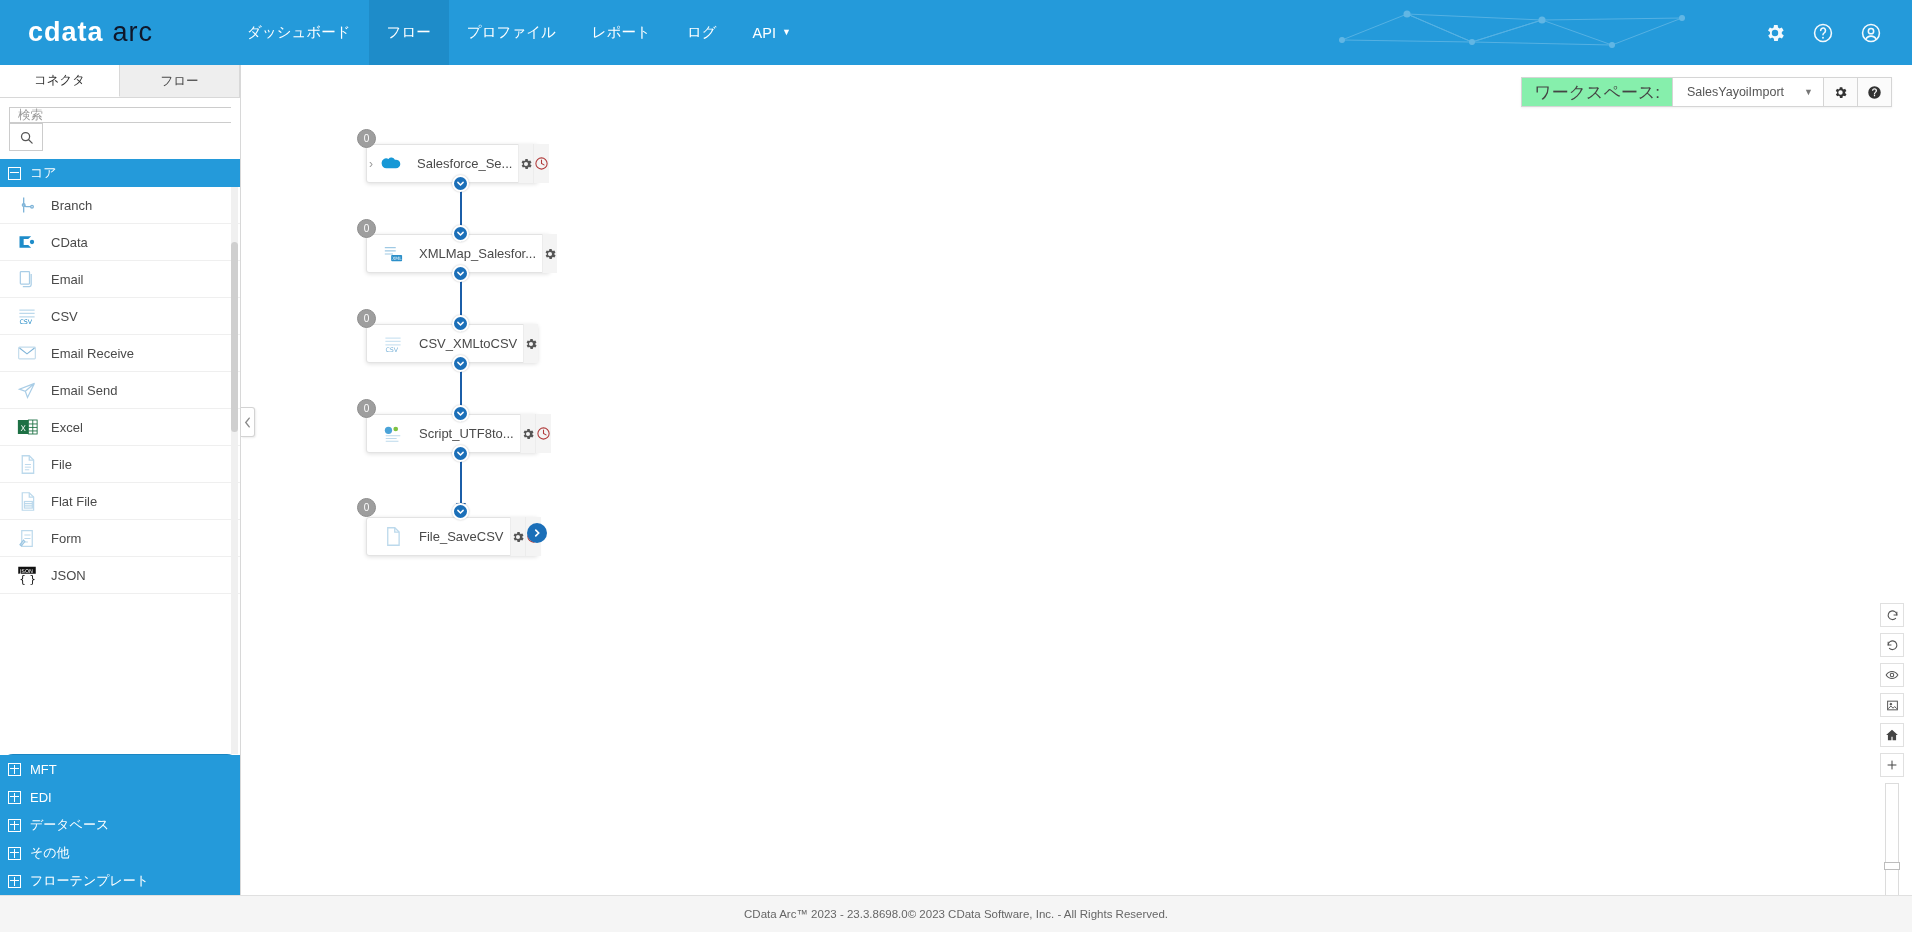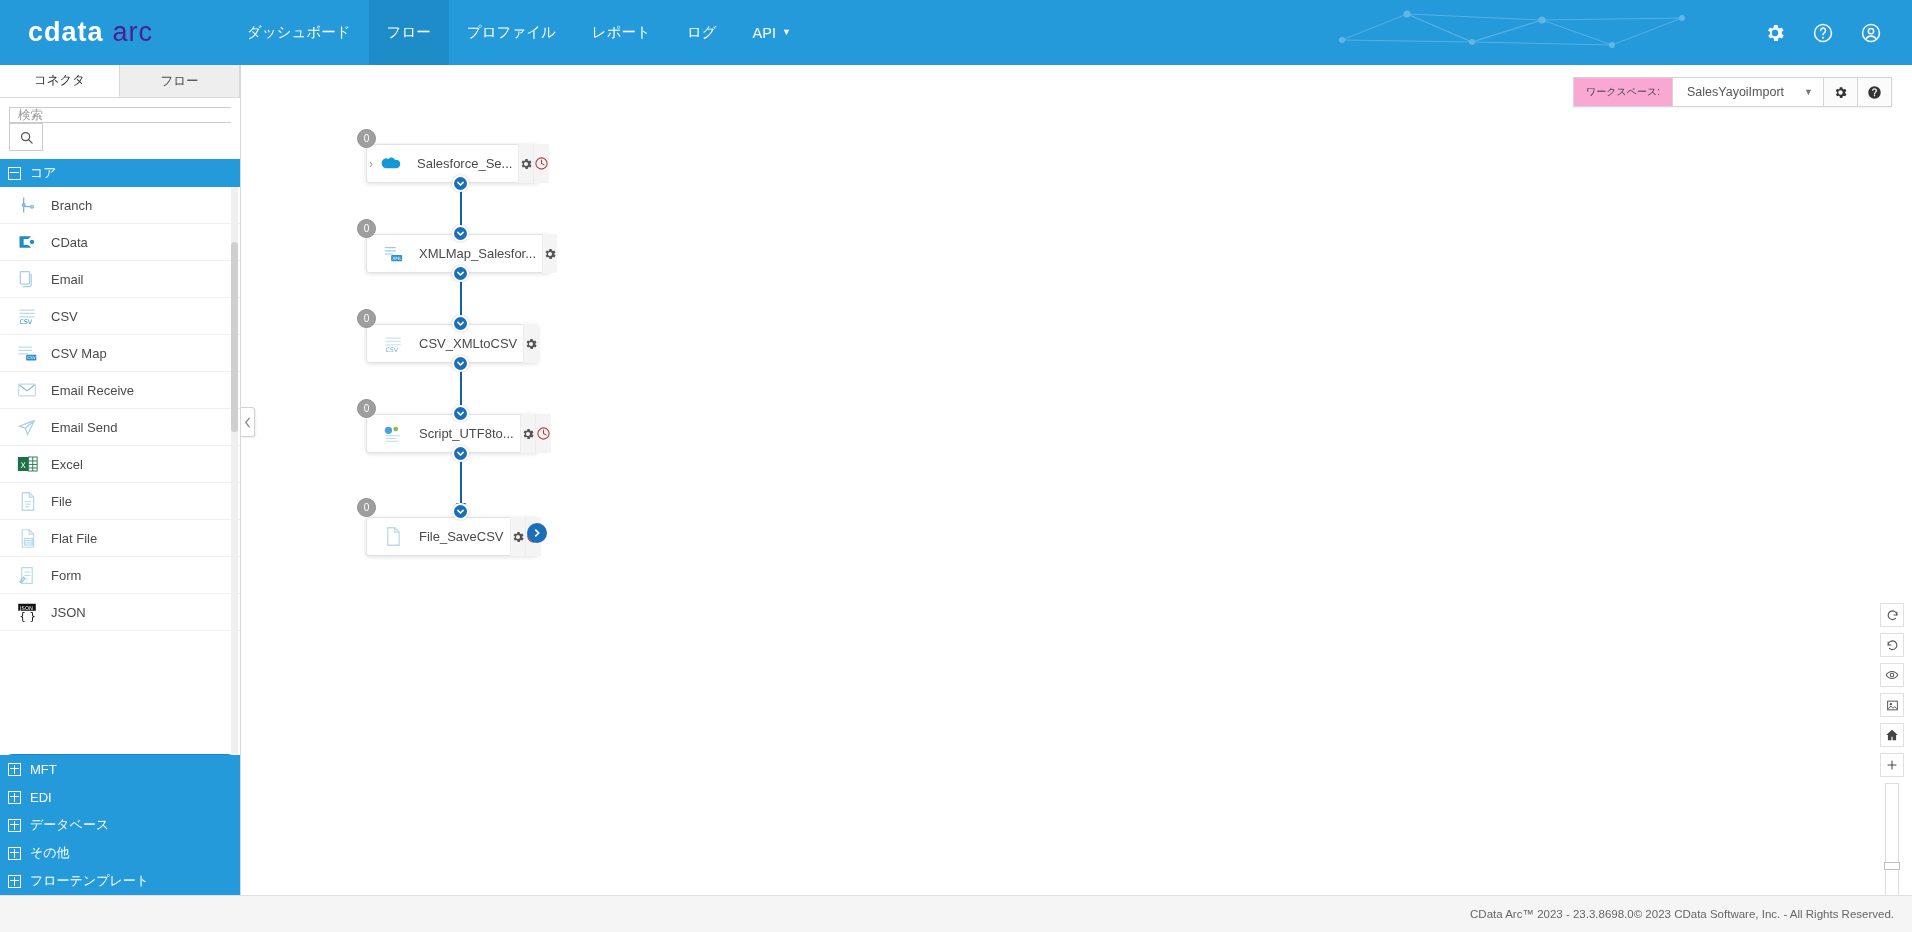--- a/index.html
+++ b/index.html
@@ -12,21 +12,21 @@
   body { position: relative; }
 
   
   .topnav {
     height: 65px; background: #249ada;
     display: flex; align-items: center;
     position: relative; z-index: 30;
   }
   .logo { margin-left: 28px; display: flex; align-items: baseline; letter-spacing: .5px; }
   .logo .brand { font-size: 27px; font-weight: bold; color: #ffffff; letter-spacing: 1px; }
-  .logo .sub { font-size: 27px; color: #4c1d95; margin-left: 9px; letter-spacing: 1px; }
+  .logo .sub { font-size: 27px; color: #0f172a; margin-left: 9px; letter-spacing: 1px; }
   .navlinks { display: flex; align-items: stretch; height: 65px; margin-left: 76px; }
   .navlink {
     display: flex; align-items: center; padding: 0 18px;
     color: #ffffff; font-size: 14.5px; cursor: pointer; white-space: nowrap;
   }
   .navlink.active { background: #1e8cc9; }
   .navlink .caret { margin-left: 6px; font-size: 9px; line-height: 1; }
   .nav-right { margin-left: auto; display: flex; align-items: center; gap: 26px; margin-right: 30px; }
   .nav-ico { width: 22px; height: 22px; color: #fff; opacity: .95; cursor: pointer; }
   .nav-deco { position: absolute; right: 180px; top: 0; height: 65px; width: 420px; opacity: .28; pointer-events: none; }
@@ -96,21 +96,21 @@
 
   
   .ws-bar {
     position: absolute; top: 12px; right: 20px;
     display: flex; align-items: stretch; height: 30px;
     border: 1px solid #d5d5d5; background: #fbfbfb; z-index: 15;
     box-shadow: 0 1px 2px rgba(0,0,0,.06);
   }
   .ws-label {
     display: flex; align-items: center; padding: 0 12px;
-    font-size: 10px; color: #444; background: #f9a8d4; border-right: 1px solid #d5d5d5;
+    font-size: 17px; color: #444; background: #86efac; border-right: 1px solid #d5d5d5;
   }
   .ws-select {
     display: flex; align-items: center; padding: 0 10px 0 14px; min-width: 150px;
     font-size: 12.5px; color: #555; background: #ffffff; cursor: pointer; justify-content: space-between;
   }
   .ws-select .cv { font-size: 9px; color: #777; margin-left: 18px; }
   .ws-btn {
     width: 34px; display: flex; align-items: center; justify-content: center;
     border-left: 1px solid #d5d5d5; background: #fbfbfb; cursor: pointer;
   }
@@ -175,21 +175,21 @@
   .zslider {
     width: 14px; height: 162px; margin: 2px 0 4px 5px; background: #ffffff;
     border: 1px solid #dcdcdc; position: relative; cursor: pointer;
   }
   .zthumb { position: absolute; left: -2px; top: 78px; width: 16px; height: 8px; background: #ffffff; border: 1px solid #bdbdbd; }
 
   
   .footer {
     position: absolute; left: 0; right: 0; bottom: 0; height: 37px;
     background: #f5f5f5; border-top: 1px solid #e0e0e0;
-    display: flex; align-items: center; justify-content: flex-end;
+    display: flex; align-items: center; justify-content: center;
     padding: 0 18px; font-size: 11.5px; color: #666;
   }
 </style>
 </head>
 <body>
 
 <div class="topnav">
   <div class="logo">
     <span class="brand">cdata</span>
     <span class="sub">arc</span>
@@ -319,32 +319,20 @@
             <svg width="22" height="20" viewBox="0 0 26 22">
               <g stroke="#bcd9ec" stroke-width="1.4">
                   <path d="M4 4h18M4 8h18M4 12h18"></path>
                 </g>
               <text x="4" y="20" font-size="7.5" fill="#2b8fc9" font-family="DejaVu Sans, sans-serif">CSV</text>
             </svg>
           </span>
           <span class="conn-label">CSV</span>
         </div>
 
-        <div class="conn-item">
-          <span class="conn-ico">
-            <svg width="22" height="20" viewBox="0 0 26 22">
-              <g stroke="#bcd9ec" stroke-width="1.4">
-                  <path d="M3 4h16M3 8h16M3 12h12"></path>
-                </g>
-              <rect x="12" y="13" width="12" height="7" rx="1" fill="#2b8fc9"></rect>
-              <text x="13.2" y="18.6" font-size="5" fill="#ffffff" font-family="DejaVu Sans, sans-serif">CSV</text>
-            </svg>
-          </span>
-          <span class="conn-label">CSV Map</span>
-        </div>
 
         <div class="conn-item">
           <span class="conn-ico">
             <svg width="20" height="18" viewBox="0 0 24 20">
               <rect x="2" y="3" width="20" height="14" rx="1" fill="none" stroke="#c3dcec" stroke-width="1.4"></rect>
               <path d="M3 4l9 7 9-7" fill="none" stroke="#7fb4d8" stroke-width="1.3"></path>
             </svg>
           </span>
           <span class="conn-label">Email Receive</span>
         </div>

